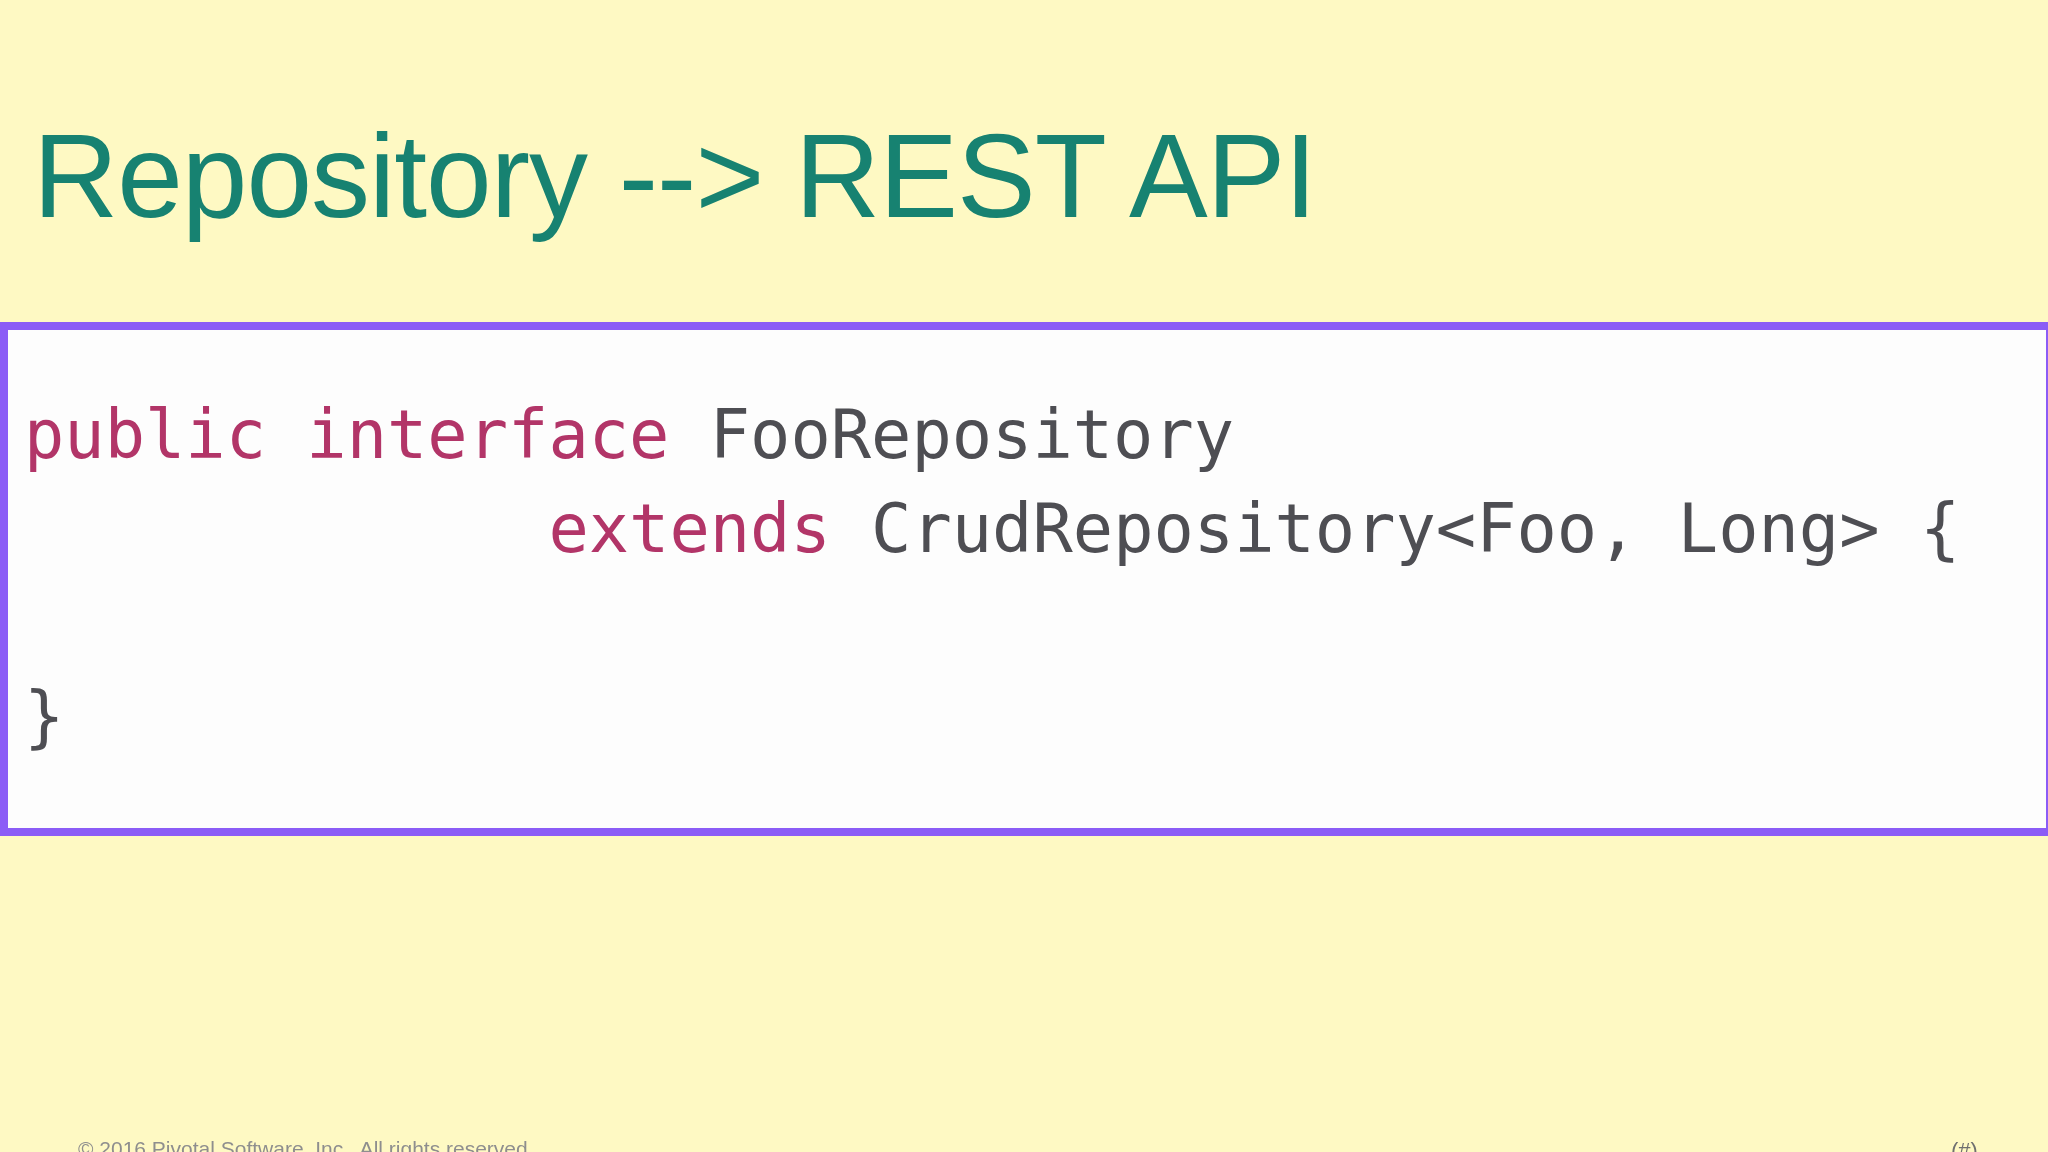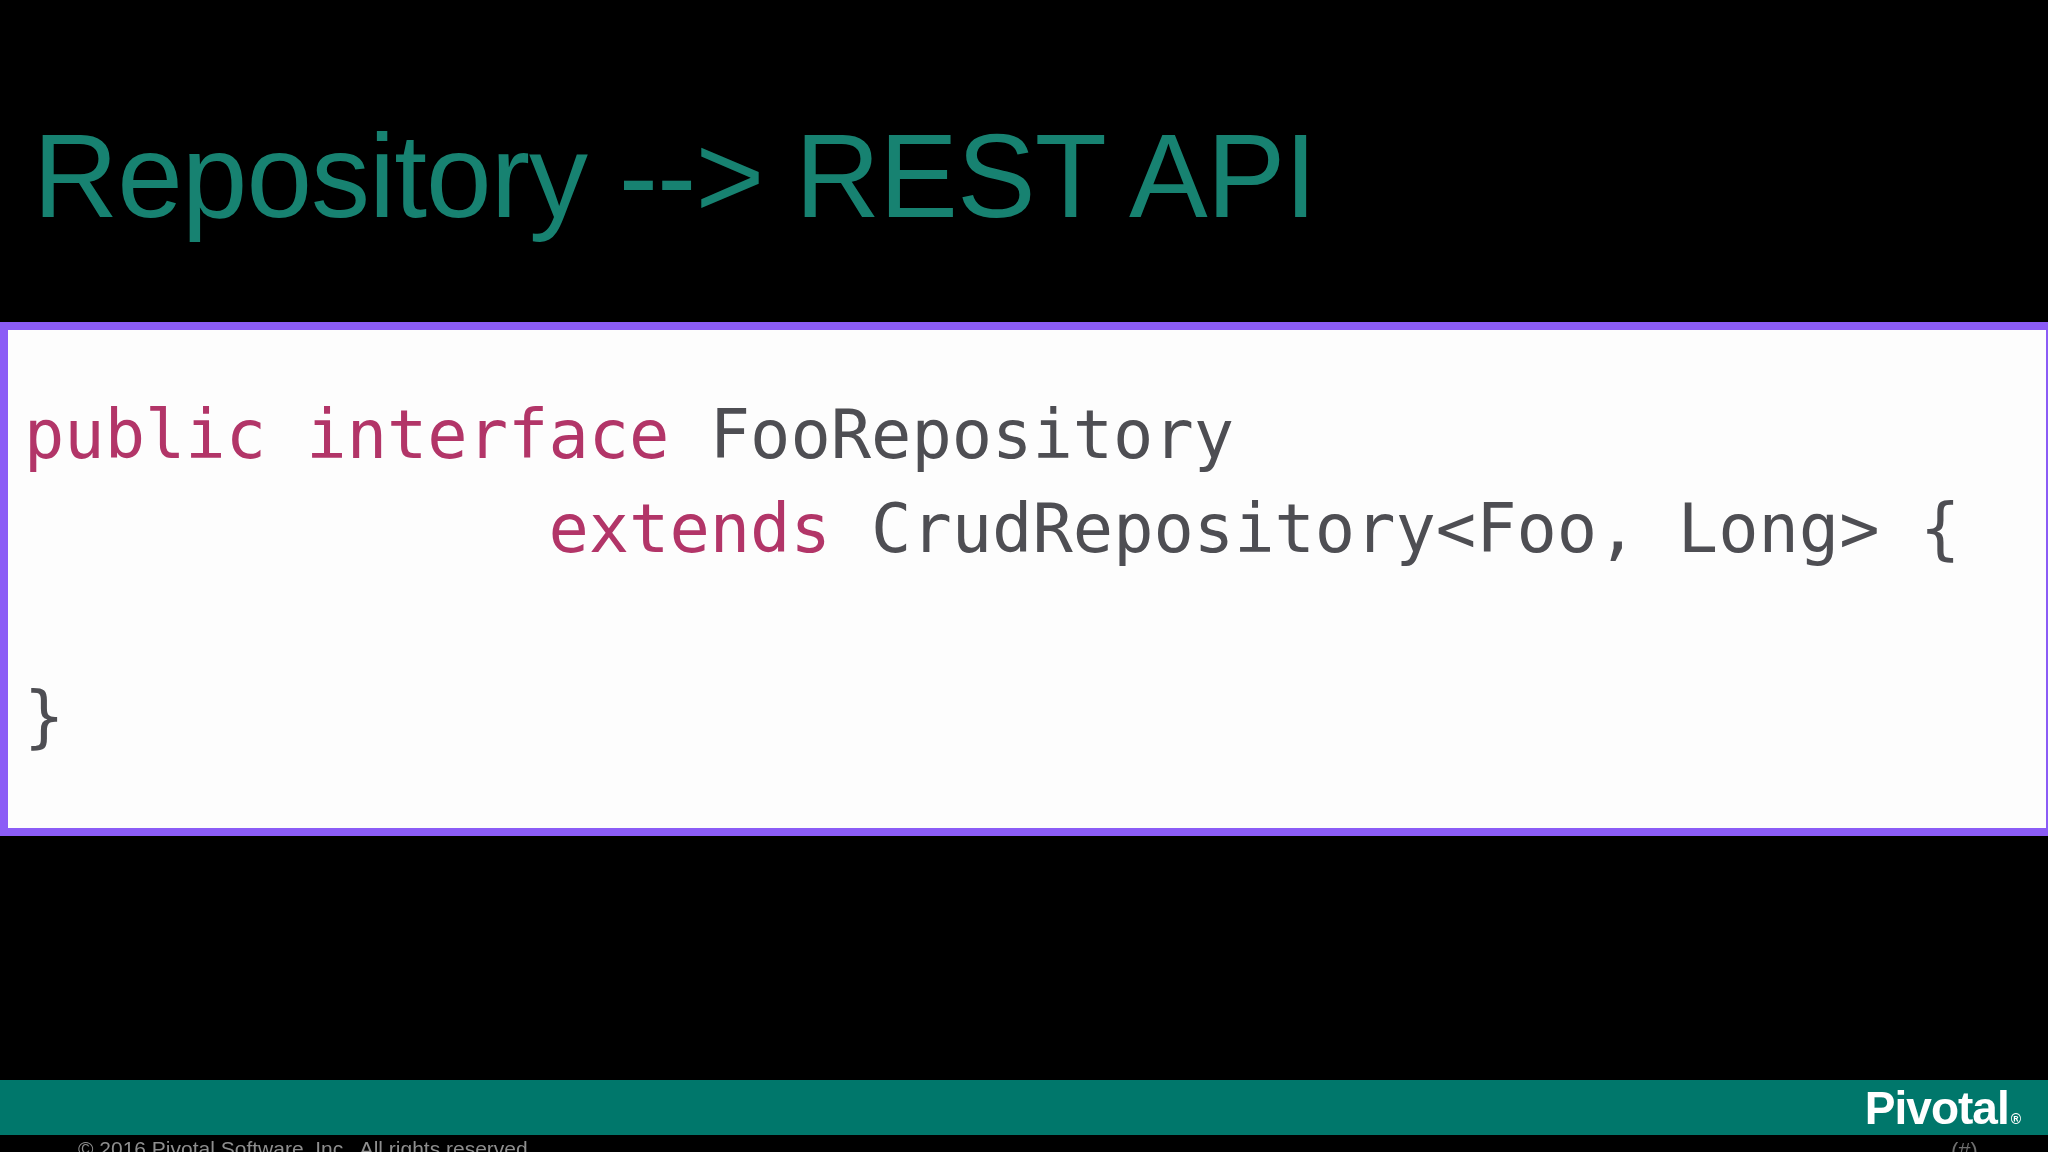--- a/index.html
+++ b/index.html
@@ -4,21 +4,21 @@
 <style>
   html, body {
     margin: 0;
     padding: 0;
     background: #ffffff;
   }
   .slide {
     position: relative;
     width: 2048px;
     height: 1152px;
-    background: #000000;
+    background: #fef9c3;
     overflow: hidden;
     font-family: "Liberation Sans", sans-serif;
   }
 
   
   .slide-title {
     position: absolute;
     left: 33px;
     top: 30px;
     font-size: 118px;
@@ -112,21 +112,18 @@
 <body>
 
 <div class="slide">
 
   <h1 class="slide-title">Repository --&gt; REST API</h1>
 
   <div class="code-box">
     <pre class="code-pre"><span class="code-line"><span class="kw">public interface </span><span class="plain">FooRepository</span></span><span class="code-line"><span class="plain">             </span><span class="kw">extends</span><span class="plain"> CrudRepository&lt;Foo, Long&gt; {</span></span><span class="code-line"><span class="plain"></span></span><span class="code-line"><span class="plain">}</span></span></pre>
   </div>
 
-  <div class="bottom-bar">
-    <div class="pivotal-logo"><span>Pivotal</span><span class="logo-reg-dot">®</span></div>
-  </div>
 
   <div class="copyright">© 2016 Pivotal Software, Inc.  All rights reserved.</div>
 
   <div class="slide-number-placeholder">(#)</div>
 
 </div>
 
 </body></html>

